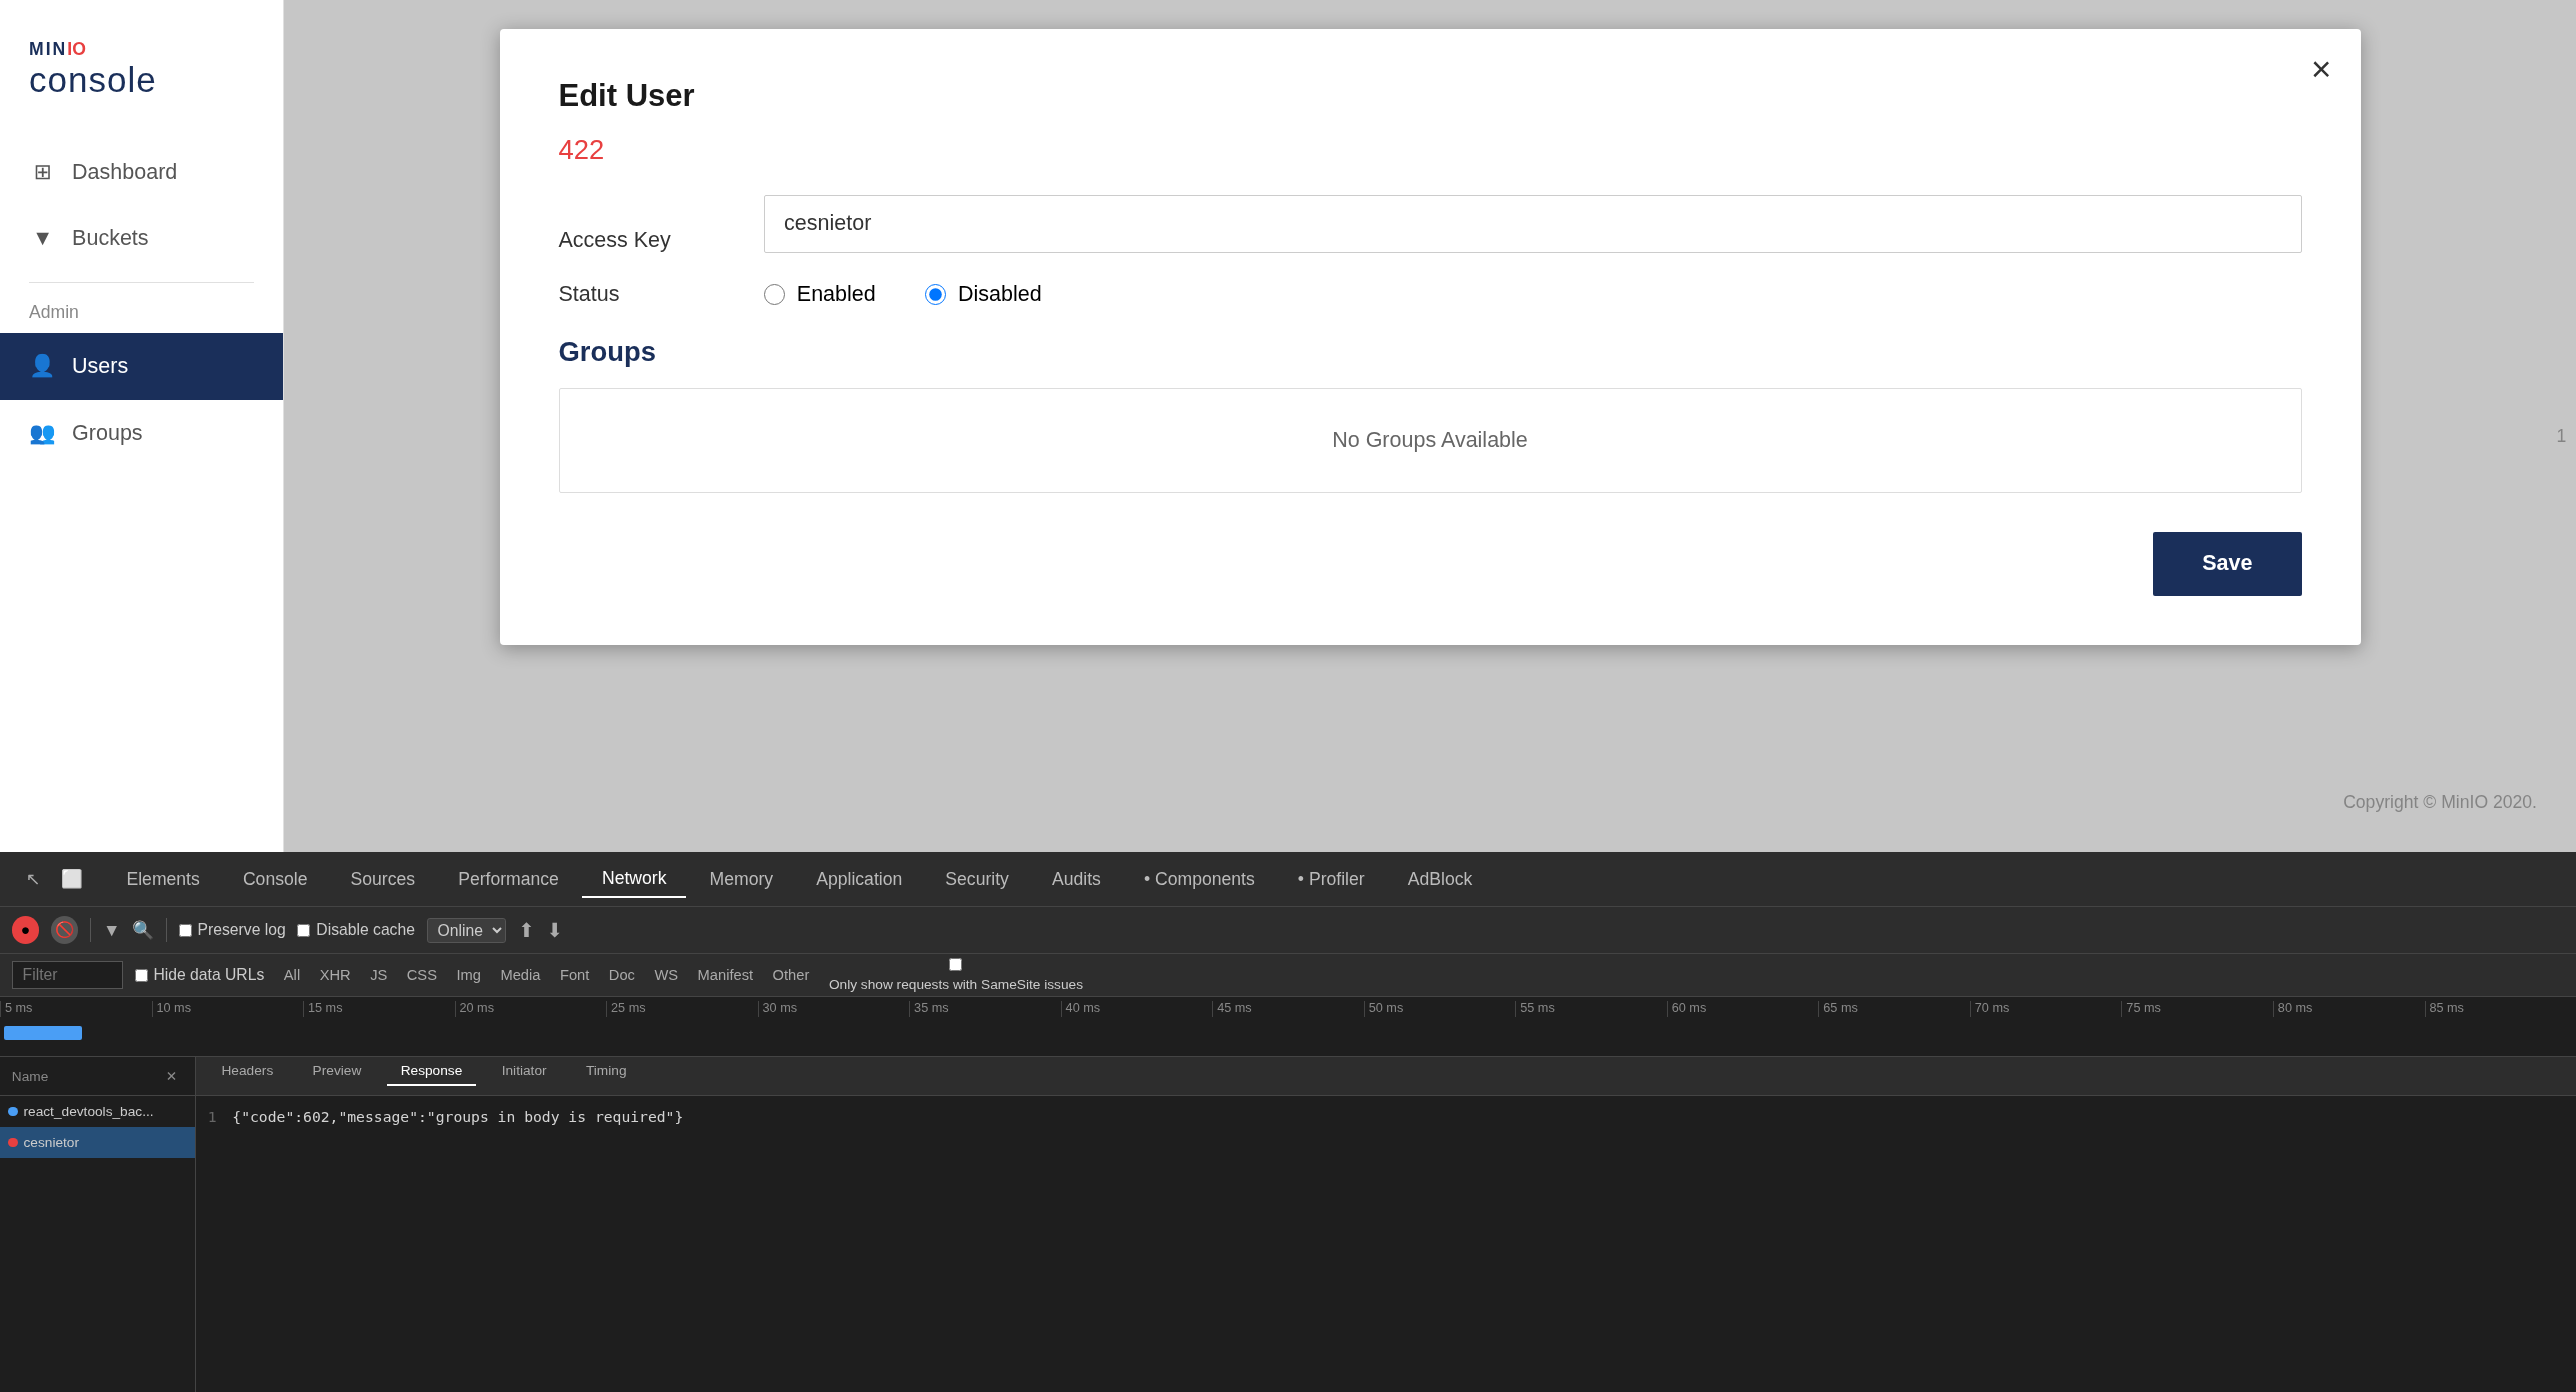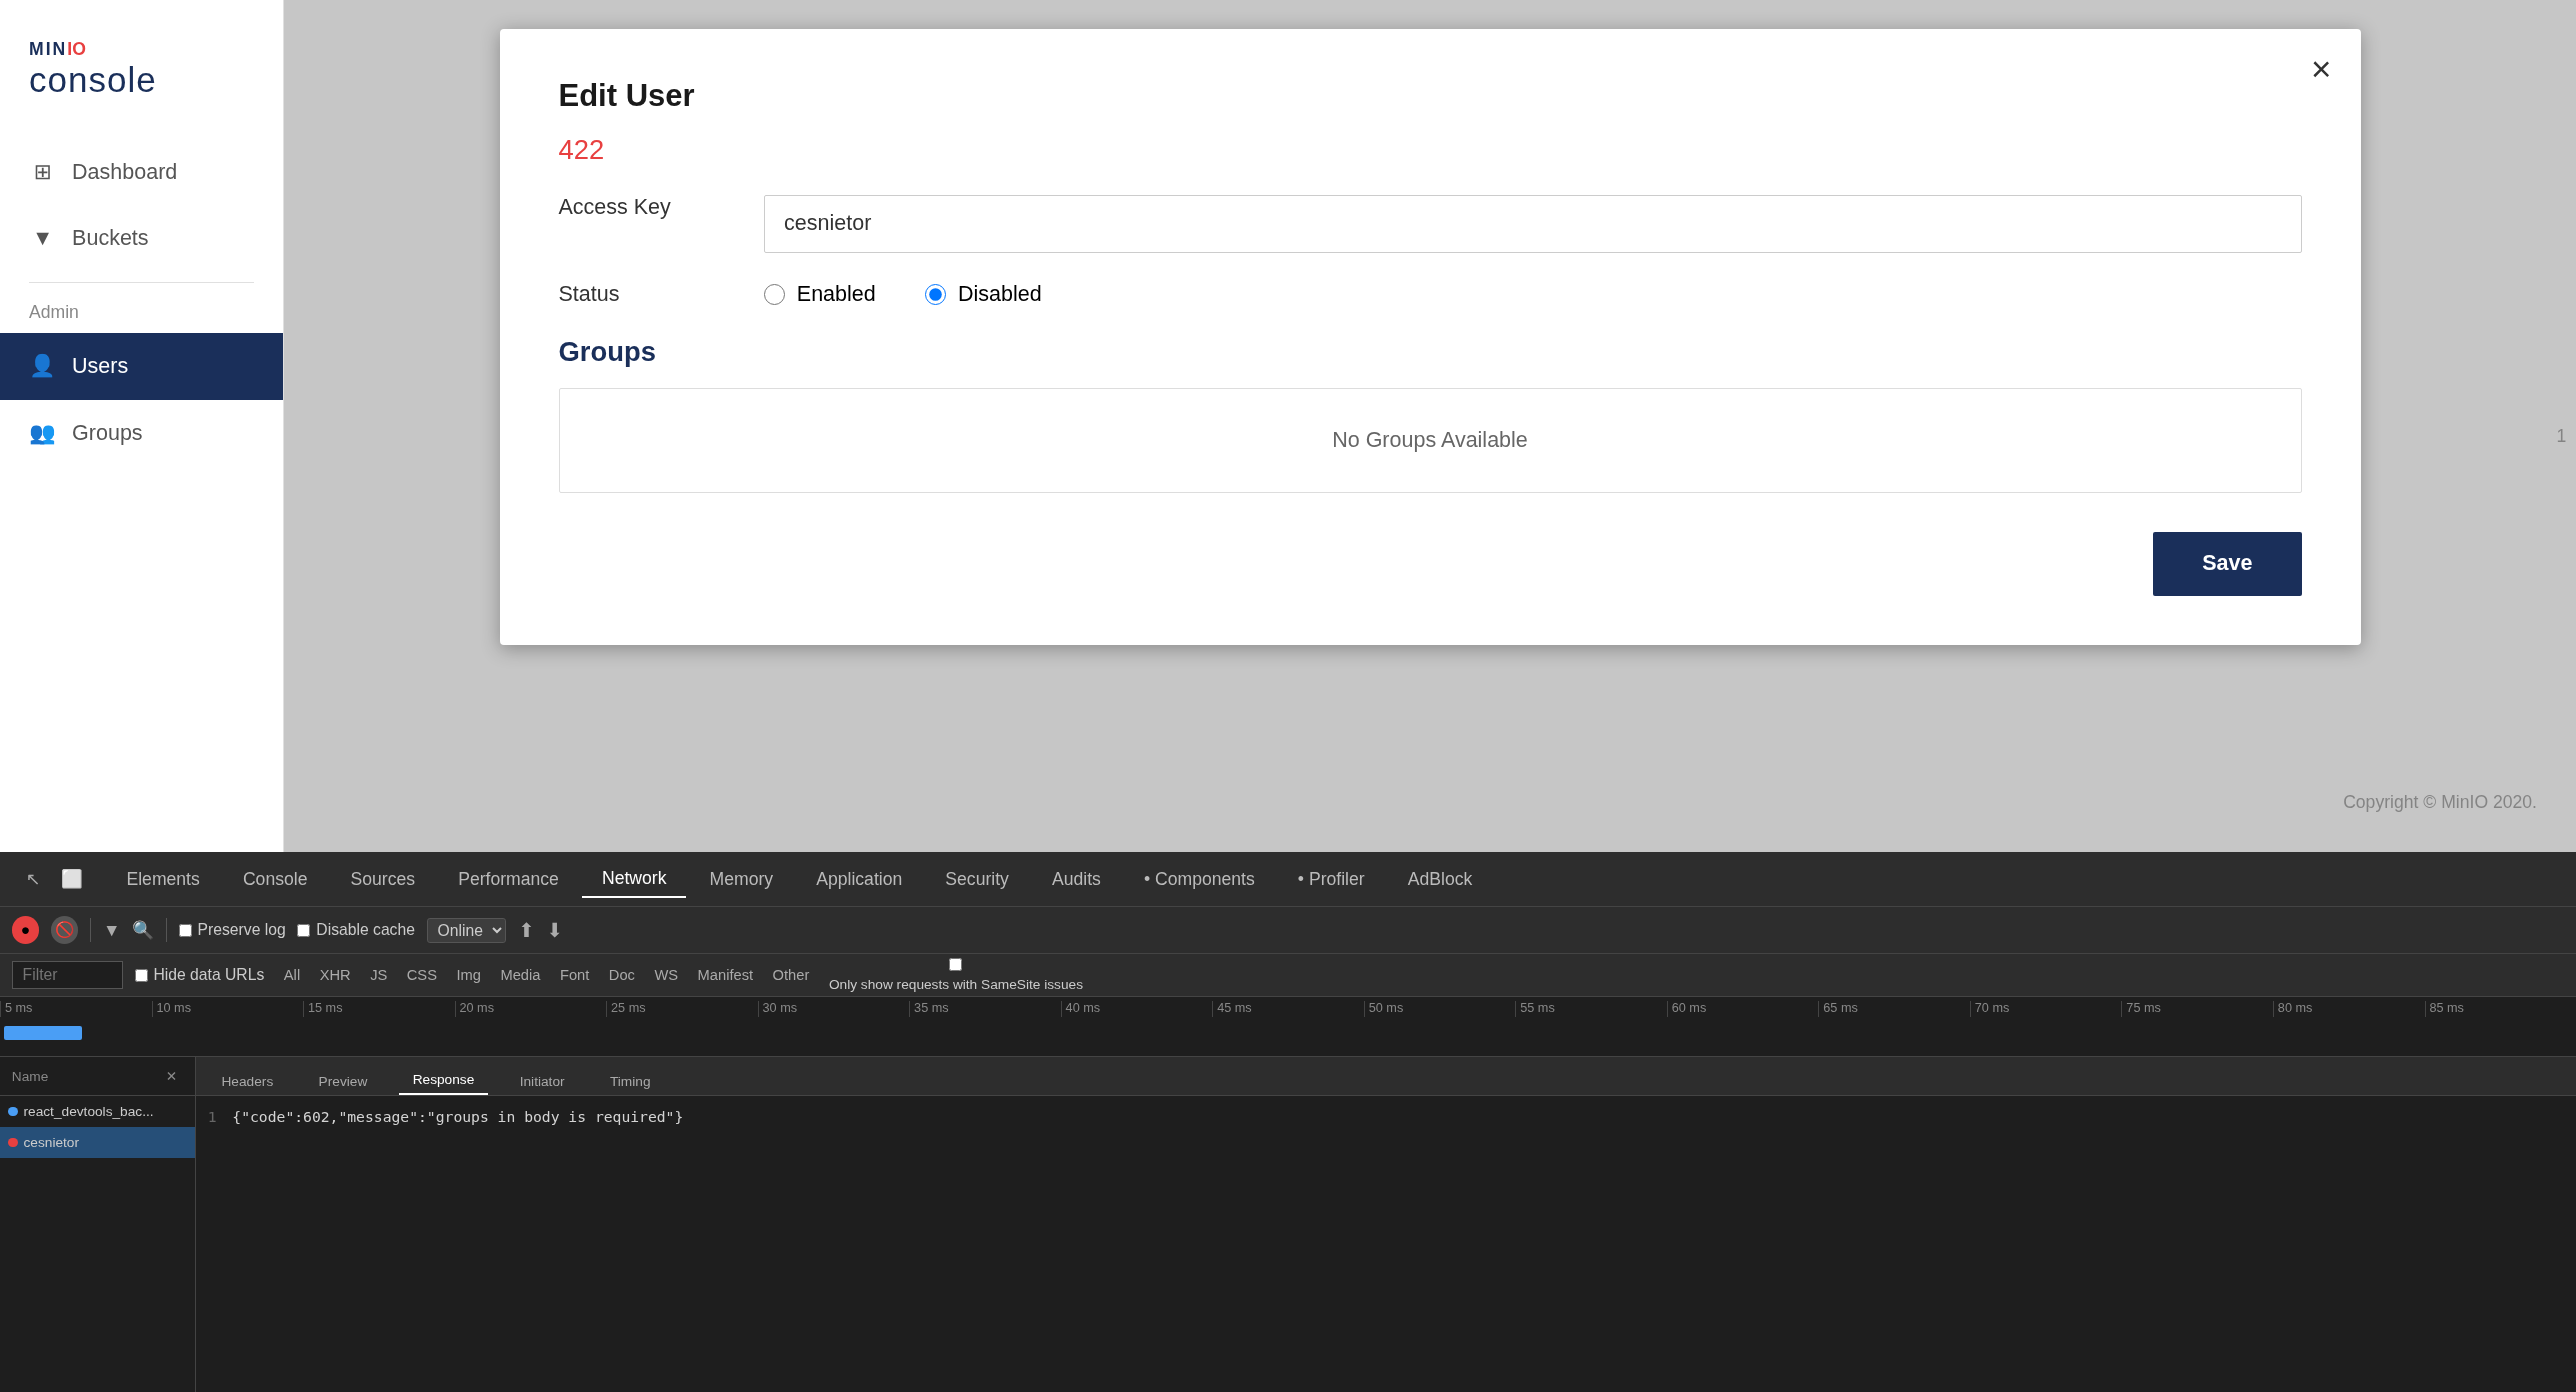--- a/index.html
+++ b/index.html
@@ -101,21 +101,21 @@
       margin-bottom: 19.6px;
     }
     .error-code {
       color: #e84040;
       font-size: 27.4px;
       font-weight: 400;
       margin-bottom: 29px;
     }
     .form-row {
       display: flex;
-      align-items: flex-start;
+      align-items: flex-end;
       gap: 29px;
       margin-bottom: 29px;
     }
     .form-label {
       font-size: 21.5px;
       color: #333;
       width: 176px;
       flex-shrink: 0;
     }
     .form-input {
@@ -357,23 +357,23 @@
     .panel-right {
       flex: 1;
       background: #1e1e1e;
       overflow-y: auto;
     }
     .response-tabs {
       display: flex;
       background: #2d2d2d;
       border-bottom: 1px solid #444;
       height: 39px;
-      align-items: flex-end;
+      align-items: flex-start;
       padding: 0 11.8px;
-      gap: 18px;
+      gap: 12px;
     }
     .response-tab {
       padding: 5.9px 13.7px;
       font-size: 13.7px;
       color: #aaa;
       cursor: pointer;
       border-radius: 2.9px;
     }
     .response-tab.active { color: #fff; border-bottom: 2px solid #fff; border-radius: 0; }
     .response-content {

